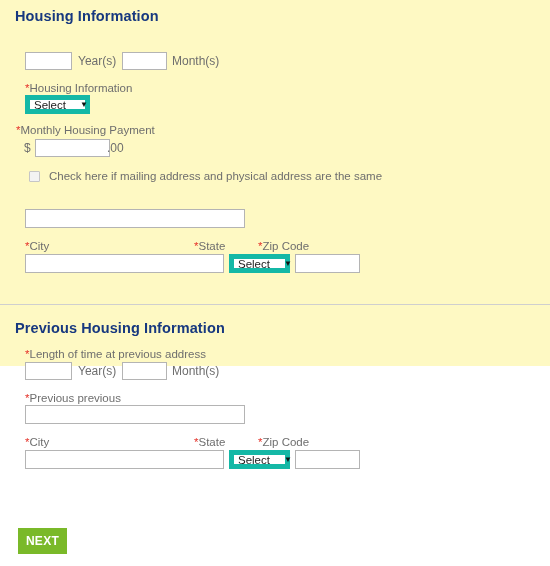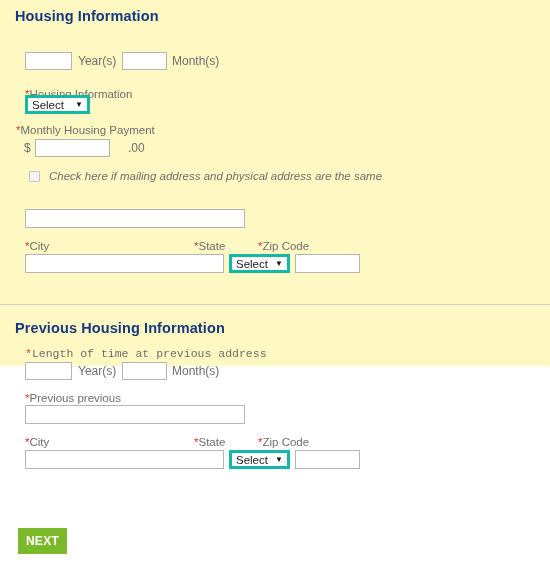--- a/index.html
+++ b/index.html
@@ -82,45 +82,45 @@
     position: absolute;
     font-size: 12px;
     color: #6e6e6e;
     white-space: nowrap;
     line-height: 18px;
   }
 
   .select-box {
     position: absolute;
     background: #ffffff;
-    border: 3px solid #14b8a6;
+    border: 5px solid #14b8a6;
     box-sizing: border-box;
     height: 19px;
     font-family: "Liberation Sans", sans-serif;
     font-size: 11.5px;
     color: #222222;
     display: flex;
     align-items: center;
     padding-left: 4px;
     padding-right: 4px;
     justify-content: space-between;
     cursor: default;
+    gap: 8px;
   }
   .select-arrow {
     font-size: 8px;
     color: #111111;
     line-height: 1;
     margin-left: 6px;
   }
 
   .checkbox-wrap {
     position: absolute;
     display: flex;
     align-items: center;
-    font-style: italic;
   }
   .checkbox-box {
     width: 11px;
     height: 11px;
     border: 1px solid #c6c6c6;
     background: #f3f3f3;
     box-sizing: border-box;
     border-radius: 1px;
     display: inline-block;
   }
@@ -160,36 +160,36 @@
 
     <div class="section-heading heading-1">Housing Information</div>
 
 
     <input class="txt-input" style="left: 25px; top: 52px; width: 47px;" type="text" value="">
     <div class="inline-text" style="left:78px; top:52px;">Year(s)</div>
 
     <input class="txt-input" style="left: 122px; top: 52px; width: 45px;" type="text" value="">
     <div class="inline-text" style="left:172px; top:52px;">Month(s)</div>
 
-    <div class="field-label" style="left:25px; top:87px;">
+    <div class="field-label" style="left:25px; top:81px;">
       <span class="req">*</span><span>Housing Information</span>
     </div>
 
     <div class="select-box" style="left:25px; top:95px; width:65px;">
       <span>Select</span>
       <span class="select-arrow">▼</span>
     </div>
 
     <div class="field-label" style="left:16px; top:123px;">
       <span class="req">*</span><span>Monthly Housing Payment</span>
     </div>
 
     <div class="inline-text" style="left:24px; top:139px;">$</div>
     <input class="txt-input" style="left: 35px; top: 139px; width: 75px;" type="text" value="">
-    <div class="inline-text" style="left:128px; top:139px;">.00</div>
+    <div class="inline-text" style="left:107px; top:139px;">.00</div>
 
     <div class="checkbox-wrap" style="left:29px; top:170px;">
       <span class="checkbox-box"></span>
       <span class="checkbox-label">Check here if mailing address and physical address are the same</span>
     </div>
 
     <input class="txt-input" style="left: 25px; top: 209px; width: 220px; height: 19px;" type="text" value="">
 
     <div class="field-label" style="left:25px; top:239px;">
       <span class="req">*</span><span>City</span>
@@ -205,21 +205,21 @@
     <div class="select-box" style="left:229px; top:254px; width:61px;">
       <span>Select</span>
       <span class="select-arrow">▼</span>
     </div>
     <input class="txt-input" style="left: 295px; top: 254px; width: 65px; height: 19px;" type="text" value="">
 
     <div class="section-divider"></div>
 
     <div class="section-heading heading-2">Previous Housing Information</div>
 
-    <div class="field-label" style="left:25px; top:347px;font-family:Liberation Mono, monospace;">
+    <div class="field-label" style="left:25px; top:347px;">
       <span class="req">*</span><span>Length of time at previous address</span>
     </div>
 
     <input class="txt-input" style="left: 25px; top: 362px; width: 47px;" type="text" value="">
     <div class="inline-text" style="left:78px; top:362px;">Year(s)</div>
 
     <input class="txt-input" style="left: 122px; top: 362px; width: 45px;" type="text" value="">
     <div class="inline-text" style="left:172px; top:362px;">Month(s)</div>
 
     <div class="field-label" style="left:25px; top:391px;">

